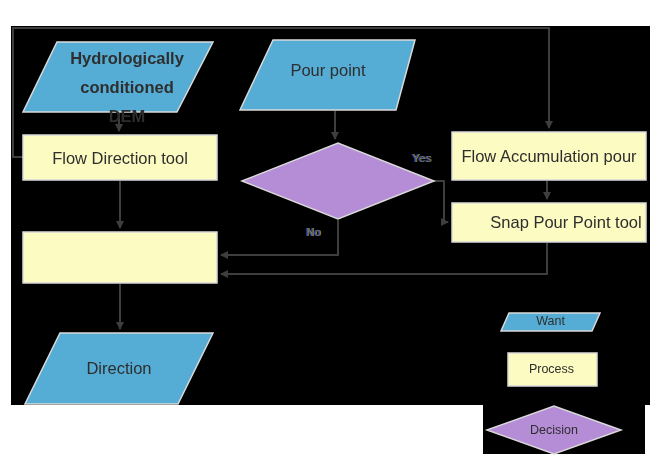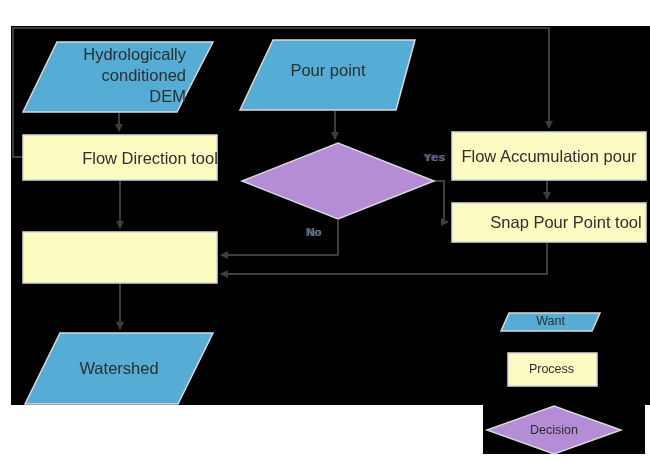--- a/index.html
+++ b/index.html
@@ -13,21 +13,21 @@
   .shape-data{fill:var(--c-data_fill);stroke:var(--c-shape_border);stroke-width:1.5px;}
   .shape-process{fill:var(--c-process_fill);stroke:var(--c-shape_border);stroke-width:1.5px;}
   .shape-decision{fill:var(--c-decision_fill);stroke:var(--c-shape_border);stroke-width:1.5px;}
   .connector{stroke:var(--c-connector);stroke-width:2px;fill:none;}
   .arrowhead{fill:var(--c-connector);}
   .lbl{
     position:absolute;display:flex;align-items:center;justify-content:center;
     text-align:center;color:var(--c-label_text);
     font-size:16.5px;line-height:21px;
   }
-  .lbl-left{align-items:flex-start;justify-content:flex-start;text-align:right;line-height:21px;}
+  .lbl-left{align-items:flex-start;justify-content:flex-start;text-align:center;line-height:29px;font-weight:bold;}
   .lbl-sm{font-size:12.5px;line-height:15px;}
   .branch{
     position:absolute;font-size:11px;line-height:13px;
     color:var(--c-branch_label);letter-spacing:.5px;
     text-shadow:1px 0 0 rgba(200,175,30,.75), -1px 0 0 rgba(60,100,220,.6);
   }
 </style>
 </head>
 <body>
 
@@ -62,24 +62,24 @@
     <rect class="shape-process" x="23" y="232" width="194" height="51"></rect>
     <polygon class="shape-data" points="60,333 213,333 178,404 25,404"></polygon>
 
     <polygon class="shape-data" points="509,313 600,313 592,331 501,331"></polygon>
     <rect class="shape-process" x="508" y="353" width="89" height="33"></rect>
     <polygon class="shape-decision" points="487,430 554,406 621,430 554,454"></polygon>
   </svg>
 
   <div class="lbl lbl-left" style="left:68px;top:44px;width:118px;height:70px;">Hydrologically conditioned DEM</div>
   <div class="lbl" style="left:240px;top:40px;width:176px;height:60px;">Pour point</div>
-  <div class="lbl" style="left:23px;top:135px;width:194px;height:46px;margin-left:30px;">Flow Direction tool</div>
+  <div class="lbl" style="left:23px;top:135px;width:194px;height:46px;">Flow Direction tool</div>
   <div class="lbl" style="left:452px;top:132px;width:194px;height:48px;">Flow Accumulation pour</div>
   <div class="lbl" style="left:452px;top:203px;width:228px;height:39px;">Snap Pour Point tool</div>
-  <div class="lbl" style="left:25px;top:333px;width:188px;height:71px;">Watershed</div>
+  <div class="lbl" style="left:25px;top:333px;width:188px;height:71px;">Direction</div>
 
-  <div class="branch" style="left:424px;top:152px;font-family:Liberation Mono, monospace;">Yes</div>
+  <div class="branch" style="left:412px;top:152px;">Yes</div>
   <div class="branch" style="left:306px;top:226px;">No</div>
 
   <div class="lbl lbl-sm" style="left:501px;top:312px;width:99px;height:19px;">Want</div>
   <div class="lbl lbl-sm" style="left:508px;top:353px;width:87px;height:33px;">Process</div>
   <div class="lbl lbl-sm" style="left:487px;top:418px;width:134px;height:24px;">Decision</div>
 </div>
 
 </body></html>

